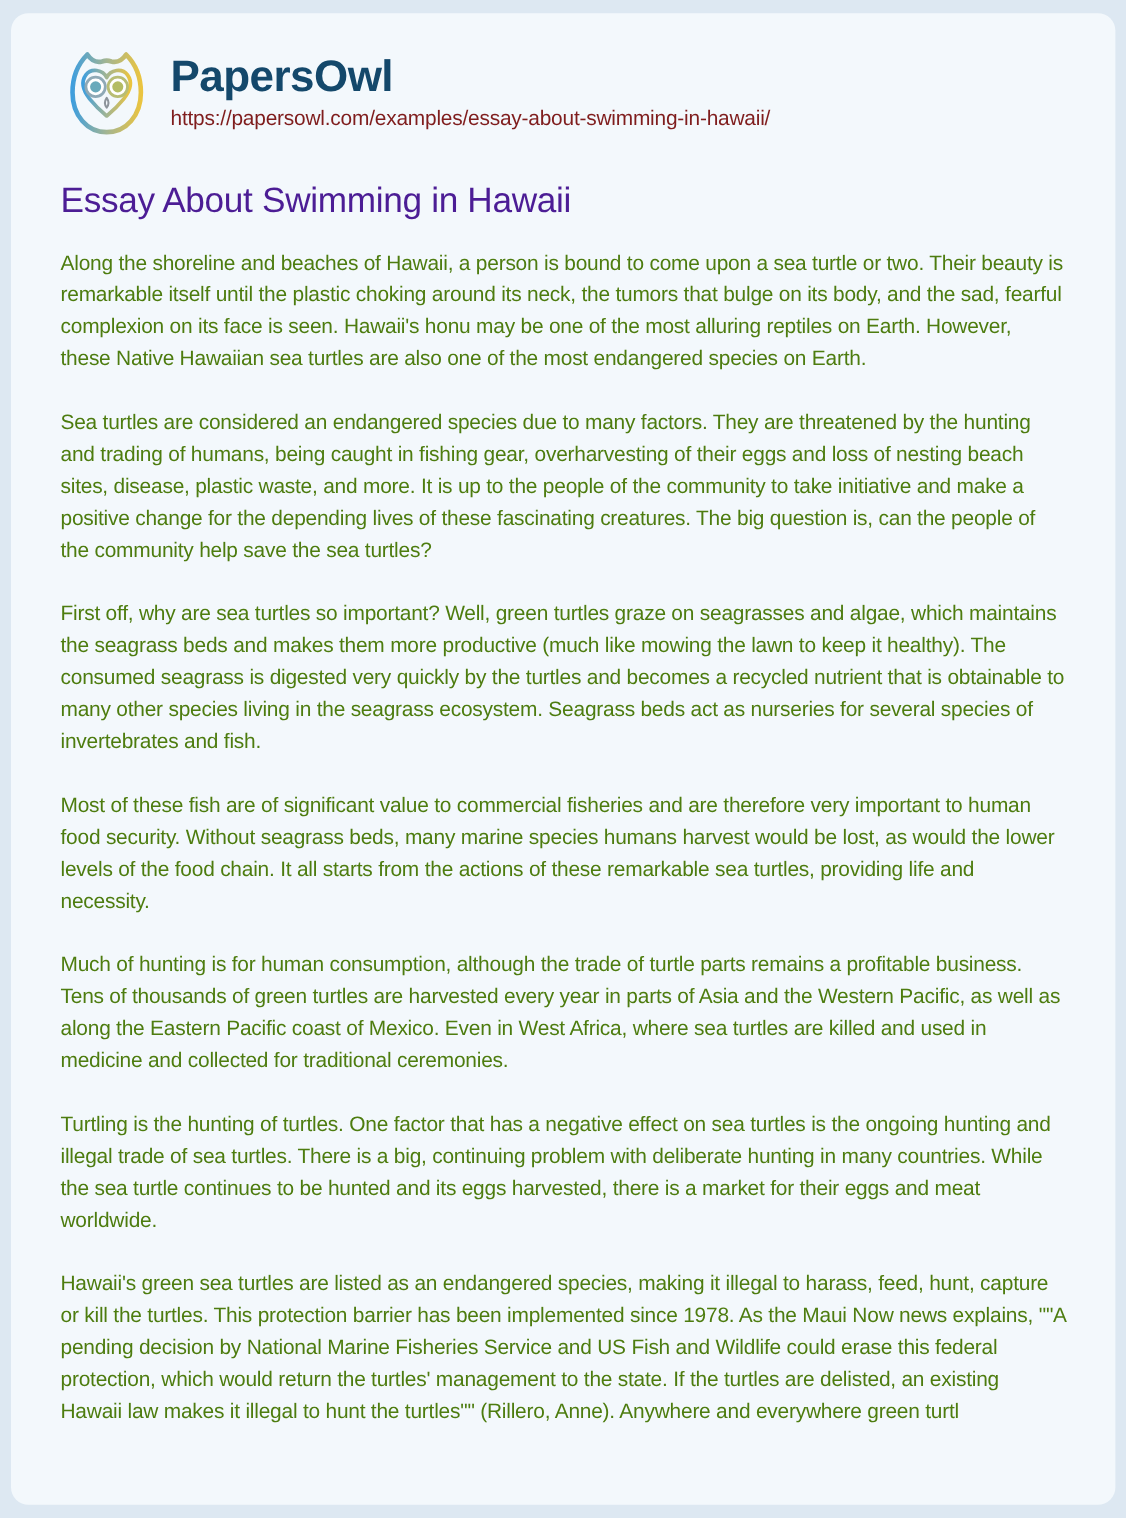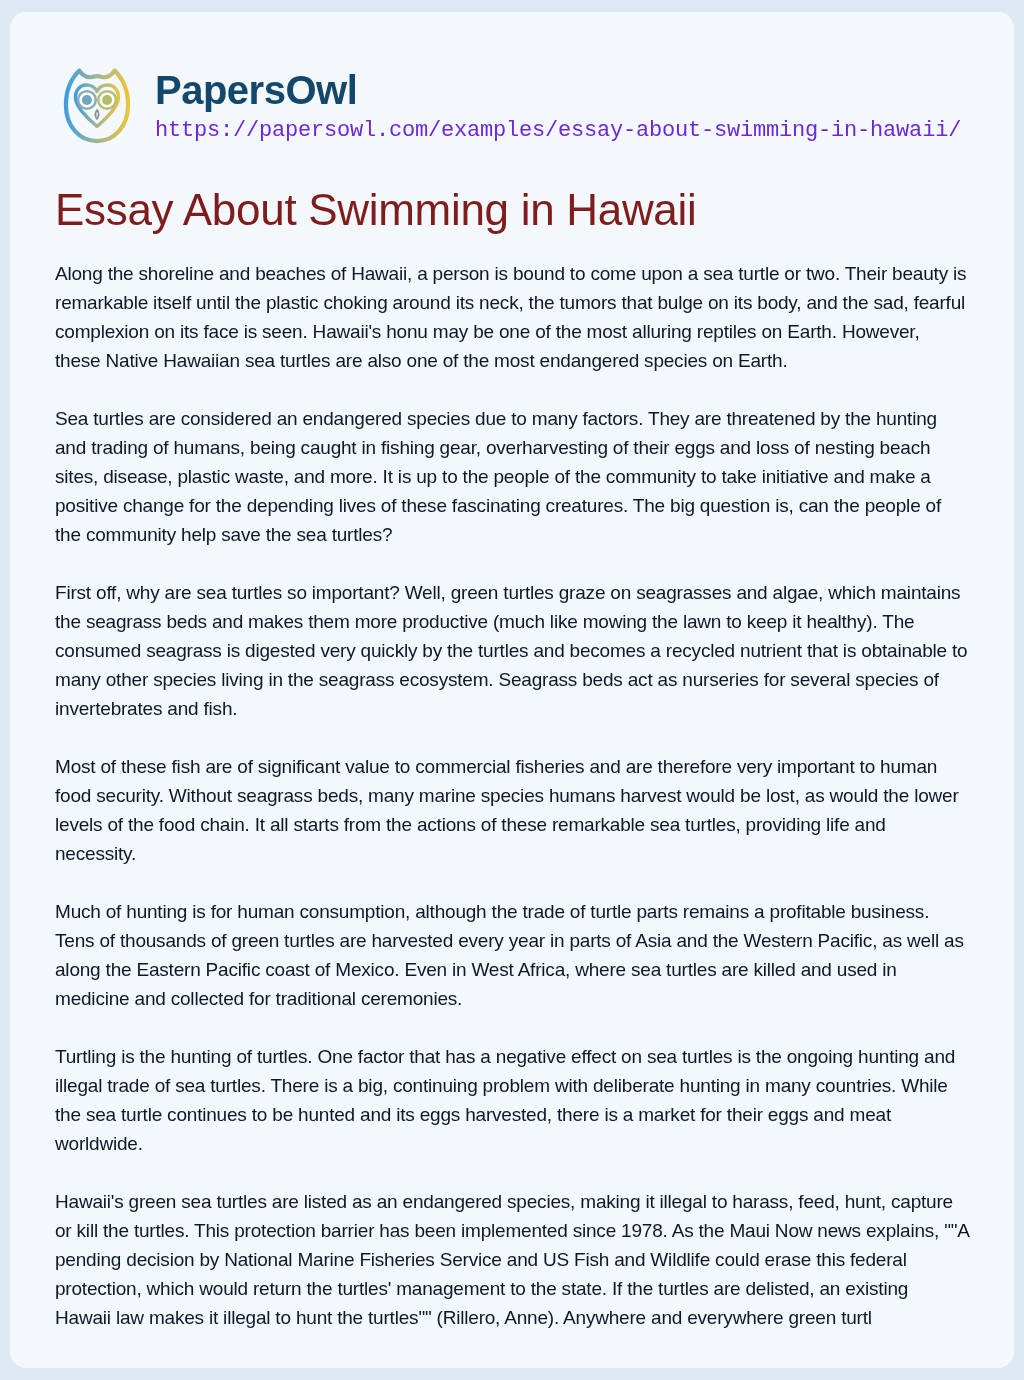--- a/index.html
+++ b/index.html
@@ -13,21 +13,21 @@
   }
   .card {
     box-sizing: border-box;
     position: absolute;
     left: 10px;
     top: 12px;
     width: 1004px;
     height: 1356px;
     background: #f3f8fc;
     border-radius: 16px;
-    padding: 51px 45px 0 45px;
+    padding: 30px 45px 0 45px;
     overflow: hidden;
   }
   .header {
     display: flex;
     align-items: center;
     gap: 16px;
   }
   .logo-wrap {
     width: 84px;
     height: 84px;
@@ -36,37 +36,36 @@
   .brand-block { display: flex; flex-direction: column; }
   .brand {
     font-size: 40px;
     font-weight: 700;
     color: #14486b;
     line-height: 1.1;
     letter-spacing: -0.5px;
   }
   .site-url {
     margin-top: 6px;
-    font-size: 22px;
-    color: #6d28d9;
+    font-size: 19px;
+    color: #7f1d1d;
     letter-spacing: -0.2px;
-    font-family: Liberation Mono, monospace;
   }
   .page-title {
     margin: 38px 0 24px 0;
-    font-size: 44px;
+    font-size: 32px;
     font-weight: 400;
-    color: #7f1d1d;
+    color: #4c1d95;
     letter-spacing: -0.3px;
   }
   .essay p {
     margin: 0 0 29px 0;
     font-size: 19px;
     line-height: 29px;
-    color: #0f172a;
+    color: #4d7c0f;
     letter-spacing: -0.2px;
     max-width: 925px;
   }
 </style>
 </head>
 <body>
 
 <div class="card">
 
   <div class="header">

